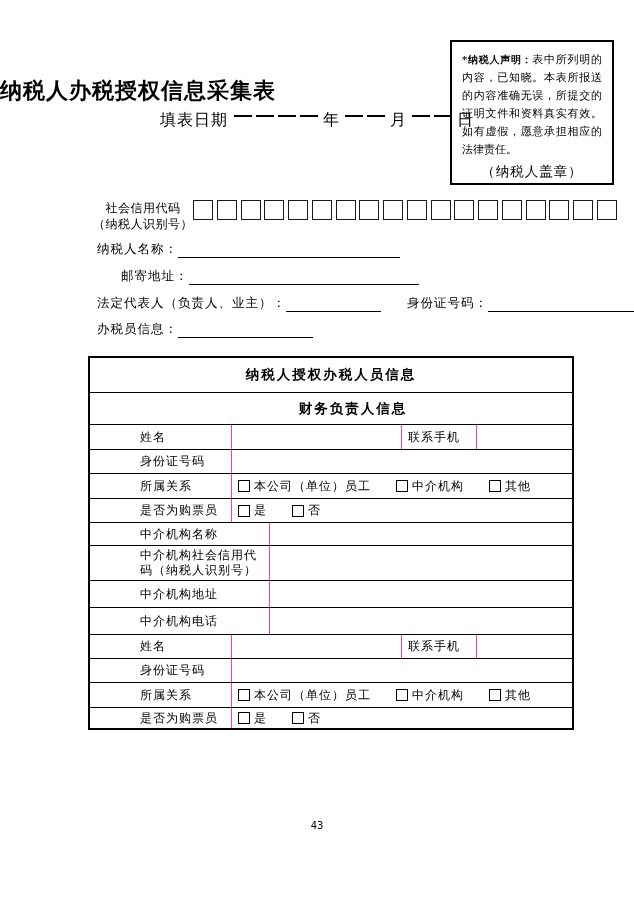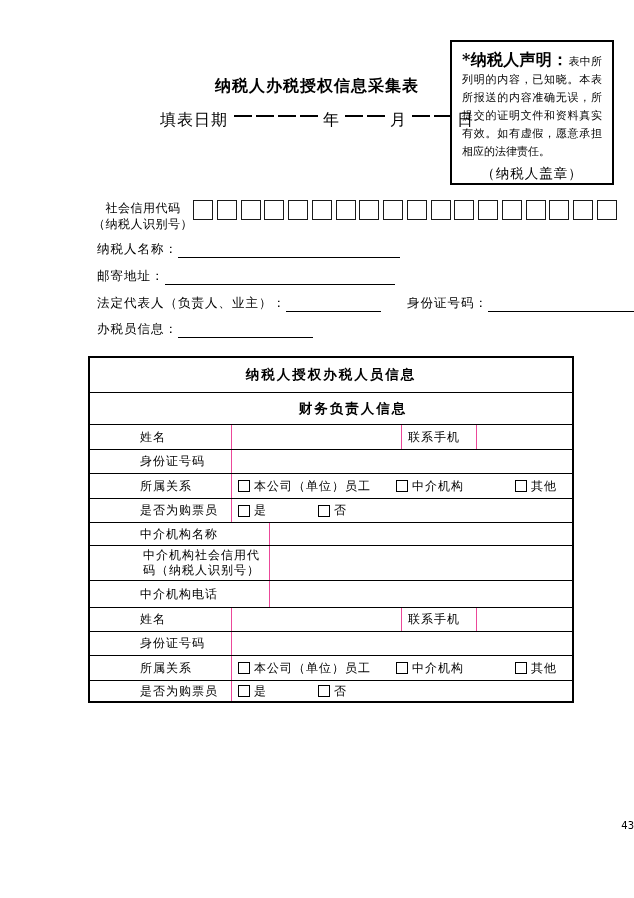--- a/index.html
+++ b/index.html
@@ -4,89 +4,89 @@
 <style>
   html,body{margin:0;padding:0;}
   body{
     width:634px;height:898px;background:#ffffff;color:#000;
     font-family:"DejaVu Serif","Liberation Serif",serif;
     position:relative;overflow:hidden;
   }
   
   .form-title{
     position:absolute;top:76px;left:0;width:100%;
-    text-align:center;font-size:16px;font-weight:bold;letter-spacing:1px;
+    font-size:22px;font-weight:bold;letter-spacing:1px;
   }
   .date-line{
     position:absolute;top:110px;left:160px;width:440px;
     font-size:16px;white-space:nowrap;
   }
   .dl-label{margin-right:4px;letter-spacing:1px;}
   .dl-unit{margin:0 3px;letter-spacing:1px;}
   .seg{display:inline-block;width:18px;height:2px;background:#000;margin:0 2px;position:relative;top:-8px;}
   
   .decl-box{
     position:absolute;left:450px;top:40px;width:140px;height:126px;
     border:2px solid #000;padding:9px 10px 6px 10px;
     font-size:11px;line-height:18px;text-align:justify;
   }
-  .decl-heading{font-weight:bold;font-size:16px;}
+  .decl-heading{font-weight:bold;font-size:10px;}
   .decl-stamp{font-size:13.5px;text-align:center;margin-top:3px;letter-spacing:1px;white-space:nowrap;}
   
   .credit-label{
     position:absolute;left:93px;top:200px;width:100px;
     text-align:center;font-size:12px;line-height:16px;letter-spacing:0.5px;
   }
   .credit-boxes{
     position:absolute;left:193px;top:200px;width:424px;
     display:flex;justify-content:space-between;
   }
   .credit-box{width:20px;height:20px;border:1.5px solid #1a1a1a;box-sizing:border-box;background:#fff;}
   
   .field{position:absolute;left:97px;font-size:12.5px;white-space:nowrap;letter-spacing:1px;}
   .f-name{top:241px;}
-  .f-addr{top:268px;}
+  .f-addr{top:268px;margin-left:24px;}
   .f-legal{top:295px;}
   .f-mobile{top:321px;}
   .blank{display:inline-block;border-bottom:1.5px solid #000;height:13px;vertical-align:bottom;}
   .w222{width:222px;}
   .w237{width:230px;}
   .w95{width:95px;}
   .w175{width:175px;}
   .w135{width:135px;}
   .gap26{display:inline-block;width:26px;}
   
   .table{
     position:absolute;left:88px;top:356px;width:486px;
     border:2px solid #000;box-sizing:border-box;
     font-size:12px;
   }
-  .trow{display:flex;align-items:stretch;text-align:center;}
+  .trow{display:flex;align-items:stretch;}
   .trow + .trow{border-top:1px solid #000;padding-left:44px;}
   .tc{display:flex;align-items:center;padding:1px 6px;box-sizing:border-box;letter-spacing:1px;}
   .tc + .tc{border-left:1px solid #ec4899;}
   .c1{width:97px;flex:none;}
   .c2{width:170px;flex:none;}
   .c3{width:75px;flex:none;}
   .c4{flex:1;}
   .c1b{width:135px;flex:none;line-height:15px;}
   .rest{flex:1;}
   .th{flex:1;justify-content:center;font-weight:bold;font-size:13.5px;letter-spacing:2px;}
   .note-cell{flex:1;padding-left:9px;}
   .rh34{min-height:34px;} .rh31{min-height:31px;} .rh24{min-height:24px;}
   .rh23{min-height:23px;} .rh32{min-height:32px;} .rh36{min-height:34px;}
   .rh22{min-height:22px;} .rh26{min-height:26px;} .rh29{min-height:29px;}
   .rh20{min-height:20px;}
   .opt{display:inline-flex;align-items:center;margin-right:25px;white-space:nowrap;}
-  .opt:last-child{margin-right:0;margin-left:26px;}
+  .opt:last-child{margin-right:0;}
   .cb{display:inline-block;width:10px;height:10px;border:1px solid #000;margin-right:4px;flex:none;background:#fff;}
   
   .page-number{
     position:absolute;top:820px;left:0;width:100%;
-    text-align:right;font-size:10px;
+    text-align:center;font-size:10px;
     font-family:"DejaVu Sans","Liberation Sans",sans-serif;
   }
 </style>
 </head>
 <body>
 
 <div class="form-title">纳税人办税授权信息采集表</div>
 
 <div class="date-line">
   <span class="dl-label">填表日期</span><span class="seg"></span><span class="seg"></span><span class="seg"></span><span class="seg"></span><span class="dl-unit">年</span><span class="seg"></span><span class="seg"></span><span class="dl-unit">月</span><span class="seg"></span><span class="seg"></span><span class="dl-unit">日</span>
@@ -193,20 +193,24 @@
   <div class="trow rh22">
     <div class="tc c1b">中介机构名称</div>
     <div class="tc rest"></div>
   </div>
 
   <div class="trow rh36">
     <div class="tc c1b">中介机构社会信用代码（纳税人识别号）</div>
     <div class="tc rest"></div>
   </div>
 
+  <div class="trow rh26">
+    <div class="tc c1b">中介机构地址</div>
+    <div class="tc rest"></div>
+  </div>
 
   <div class="trow rh26">
     <div class="tc c1b">中介机构电话</div>
     <div class="tc rest"></div>
   </div>
 
 
   <div class="trow rh23">
     <div class="tc c1">姓名</div>
     <div class="tc c2"></div>

